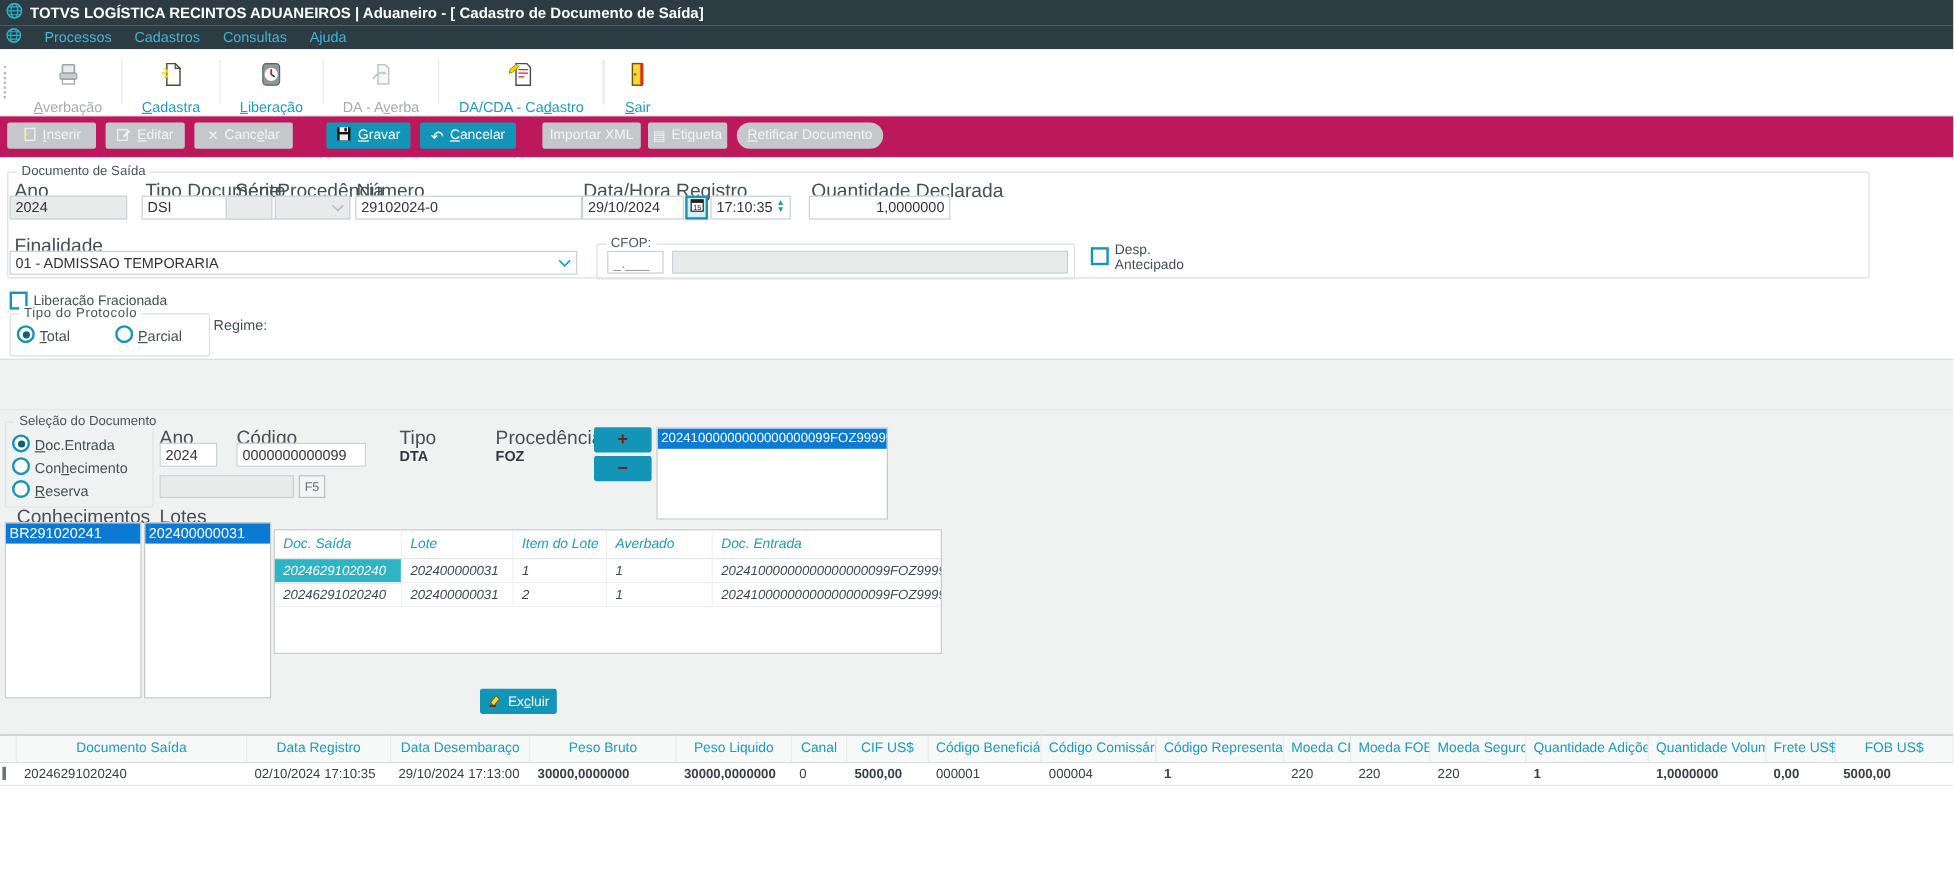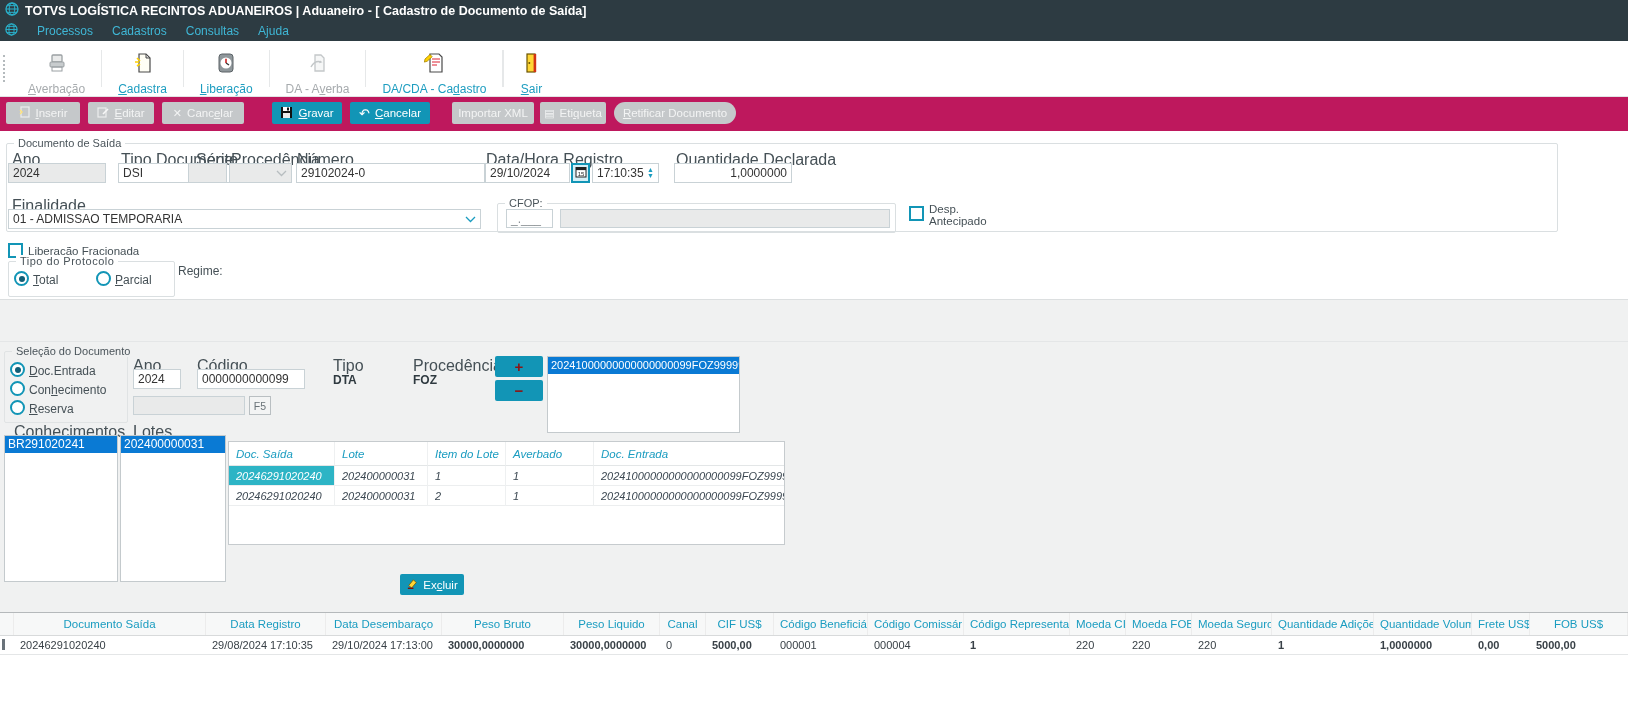--- a/index.html
+++ b/index.html
@@ -423,21 +423,21 @@
       <div class="bt-cell c12">Moeda FOB</div>
       <div class="bt-cell c13">Moeda Seguro</div>
       <div class="bt-cell c14">Quantidade Adições</div>
       <div class="bt-cell c15">Quantidade Volumes</div>
       <div class="bt-cell c16">Frete US$</div>
       <div class="bt-cell c17">FOB US$</div>
     </div>
     <div class="bt-row bt-data">
       <div class="bt-cell c0"><span class="rowmark"></span></div>
       <div class="bt-cell c1">20246291020240</div>
-      <div class="bt-cell c2">29/08/2024 17:10:35</div>
+      <div class="bt-cell c2">02/10/2024 17:10:35</div>
       <div class="bt-cell c3">29/10/2024 17:13:00</div>
       <div class="bt-cell c4 r">30000,0000000</div>
       <div class="bt-cell c5 r">30000,0000000</div>
       <div class="bt-cell c6">0</div>
       <div class="bt-cell c7 r">5000,00</div>
       <div class="bt-cell c8">000001</div>
       <div class="bt-cell c9">000004</div>
       <div class="bt-cell c10 r">1</div>
       <div class="bt-cell c11">220</div>
       <div class="bt-cell c12">220</div>

